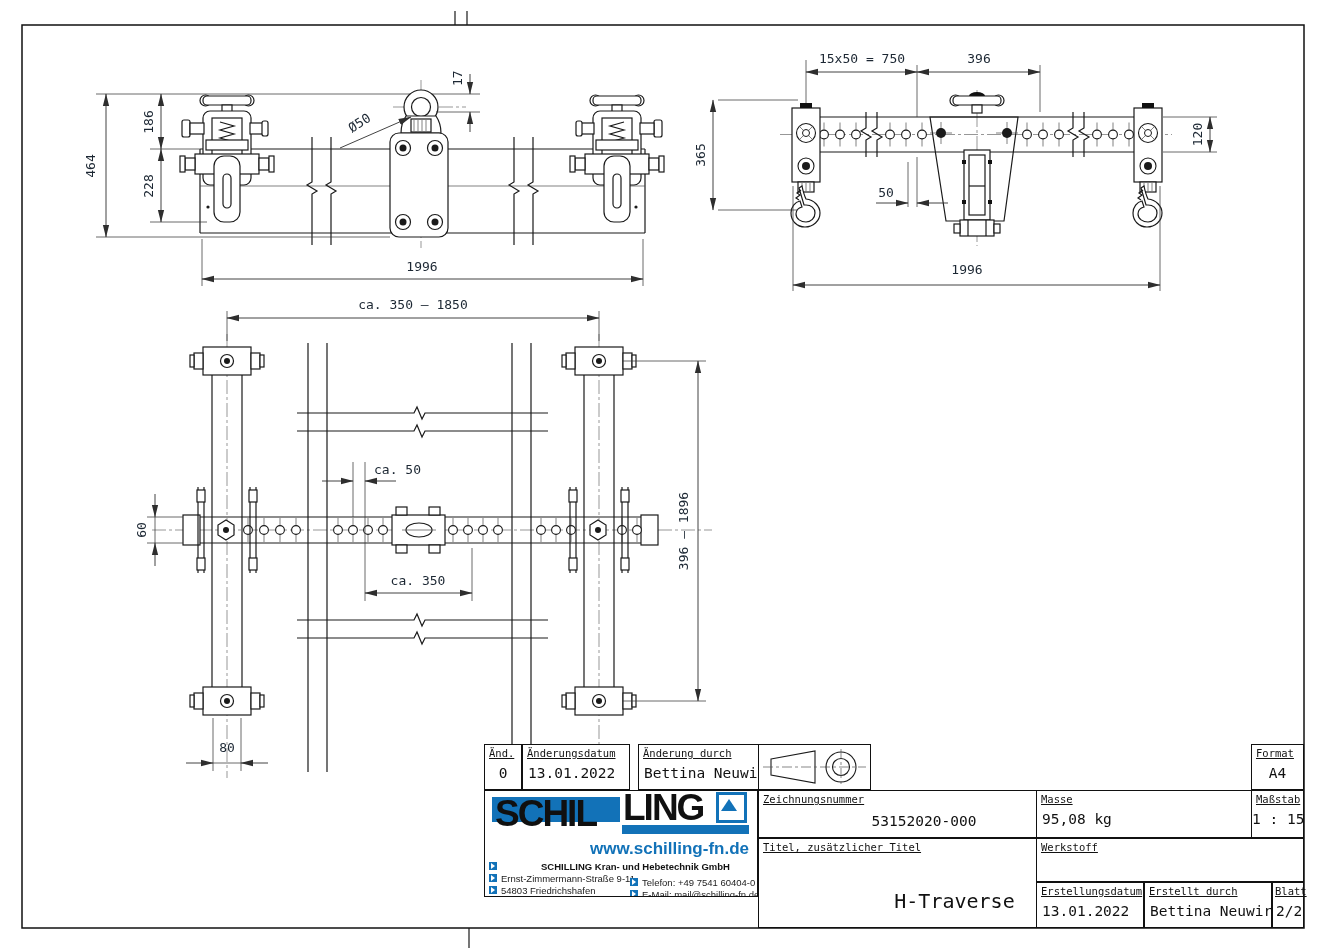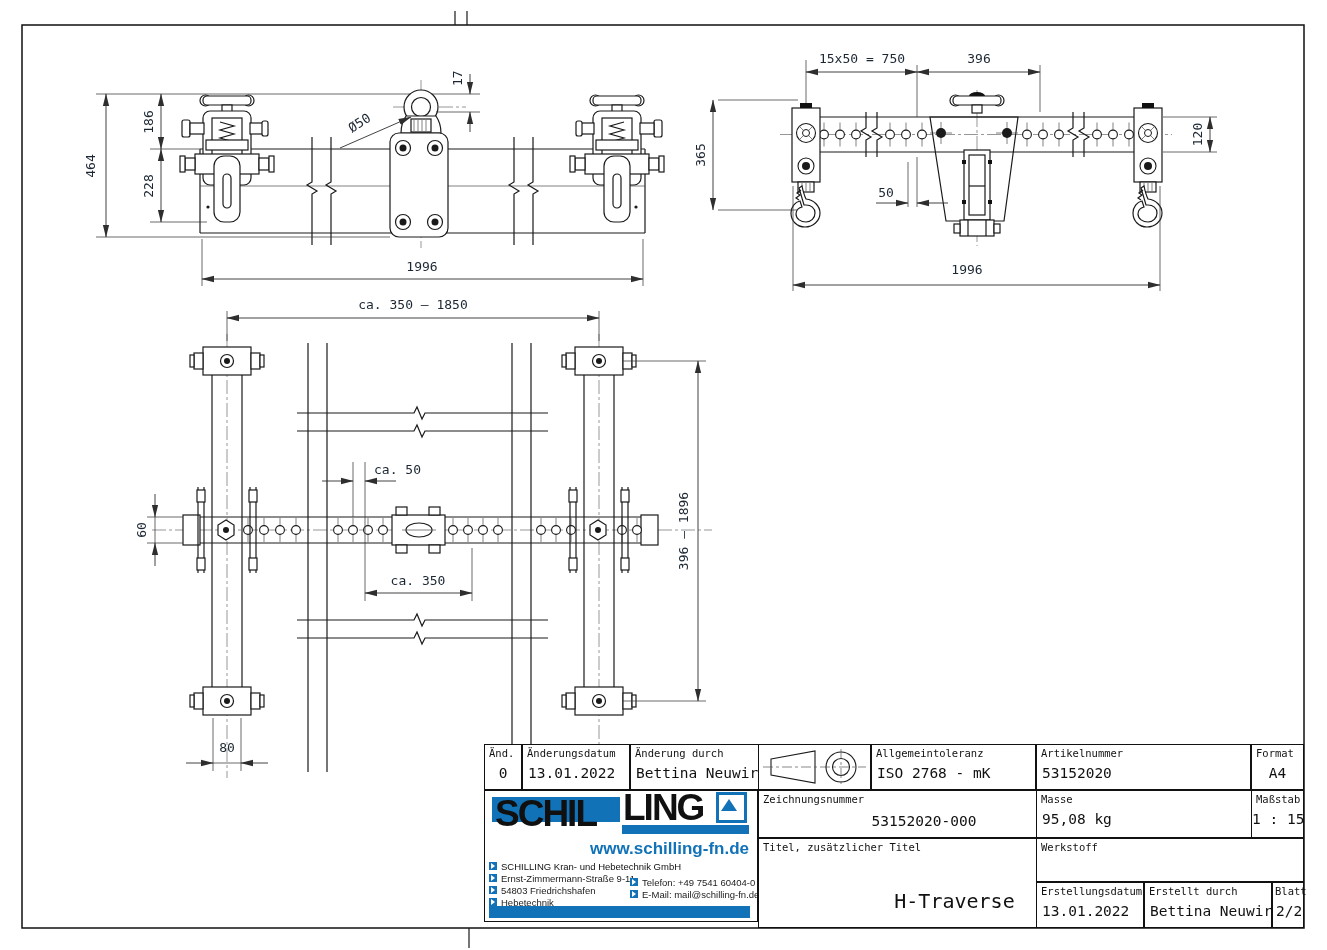--- a/index.html
+++ b/index.html
@@ -10,43 +10,43 @@
   .lnf{fill:#fff;stroke:#1a1a1a;stroke-width:1.2;}
   .thin{fill:none;stroke:#4a4a4a;stroke-width:0.7;}
   .cl{fill:none;stroke:#6a6a6a;stroke-width:0.7;stroke-dasharray:14 3 3 3;}
   .dim{fill:none;stroke:#2e2e2e;stroke-width:0.9;}
   .ext{fill:none;stroke:#3a3a3a;stroke-width:0.75;}
   .dimtxt{font:13px "DejaVu Sans Mono",monospace;fill:#1c2733;}
   
   .tb{position:absolute;left:484px;top:744px;width:820px;height:184px;}
   .cell{position:absolute;border:1px solid #111;box-sizing:border-box;background:#fff;}
   .lbl{position:absolute;left:4px;top:2px;font-size:10.5px;color:#111;white-space:nowrap;
-       font-family:"DejaVu Sans Mono",monospace;}
+       font-family:"DejaVu Sans Mono",monospace;text-decoration:underline;}
   .val{position:absolute;left:5px;top:20px;font-size:14.5px;color:#111;white-space:nowrap;
        font-family:"DejaVu Sans Mono",monospace;text-align:center;}
   .val.ctr{left:0;width:100%;text-align:center;}
   .val.big{font-size:20px;top:50px;margin-left:44px;}
   
-  .logo{position:absolute;left:0;top:46px;width:274px;height:132px;border:1px solid #111;
+  .logo{position:absolute;left:0;top:46px;width:274px;height:107px;border:1px solid #111;
         box-sizing:border-box;background:#fff;overflow:hidden;
         font-family:"Liberation Sans","DejaVu Sans",sans-serif;}
   .logo .bluerect{position:absolute;left:7px;top:6px;width:128px;height:25px;background:#1272b8;}
   .logo .t1{position:absolute;left:10px;top:2px;font-size:37px;font-weight:bold;color:#101010;
             letter-spacing:-2px;}
   .logo .t2{position:absolute;left:138px;top:-4px;font-size:37px;font-weight:bold;color:#101010;
             letter-spacing:-2px;}
   .logo .tribox{position:absolute;left:231px;top:1px;width:31px;height:31px;background:#1272b8;}
   .logo .tribox .inner{position:absolute;left:3px;top:3px;right:3px;bottom:3px;background:#fff;}
   .logo .tribox .tri{position:absolute;left:5px;top:7px;width:0;height:0;
         border-left:8px solid transparent;border-right:8px solid transparent;
         border-bottom:12px solid #1272b8;}
   .logo .bar{position:absolute;left:137px;top:34px;width:127px;height:9px;background:#1272b8;}
   .logo .www{position:absolute;right:8px;top:48px;font-size:17px;font-weight:bold;color:#1272b8;}
   .logo .row{position:absolute;font-size:9.5px;color:#222;white-space:nowrap;}
-  .logo .row.b{font-weight:normal;color:#111;}
+  .logo .row.b{font-weight:bold;color:#111;margin-left:40px;}
   .blt{position:absolute;width:8px;height:8px;background:#1272b8;display:inline-block;}
   .blt i{position:absolute;left:2px;top:1px;width:0;height:0;border-left:4px solid #fff;
          border-top:3px solid transparent;border-bottom:3px solid transparent;}
   .logo .botbar{position:absolute;left:4px;top:115px;width:261px;height:12px;background:#1272b8;}
 </style>
 </head>
 <body>
 
 <div class="page">
 
@@ -403,40 +403,32 @@
 <div class="tb">
 
   <div class="cell" style="left:0;top:0;width:38px;height:46px">
     <span class="lbl">Änd.</span>
     <span class="val ctr">0</span>
   </div>
   <div class="cell" style="left:38px;top:0;width:108px;height:46px">
     <span class="lbl">Änderungsdatum</span>
     <span class="val">13.01.2022</span>
   </div>
-  <div class="cell" style="left:146px;top:0;width:151px;height:46px">
+  <div class="cell" style="left:154px;top:0;width:151px;height:46px">
     <span class="lbl">Änderung durch</span>
     <span class="val">Bettina Neuwirth</span>
   </div>
   <div class="cell" style="left:274px;top:0;width:113px;height:46px">
     <svg width="111" height="44" viewBox="0 0 111 44">
       <path d="M12,14 L56,6 L56,38 L12,30 Z" fill="none" stroke="#1a1a1a" stroke-width="1.1"></path>
       <line x1="4" y1="22" x2="107" y2="22" stroke="#555" stroke-width="0.7" stroke-dasharray="10 3 3 3"></line>
       <circle cx="82" cy="22" r="15" fill="none" stroke="#1a1a1a" stroke-width="1.1"></circle>
       <circle cx="82" cy="22" r="8.5" fill="none" stroke="#1a1a1a" stroke-width="1.1"></circle>
       <line x1="82" y1="4" x2="82" y2="40" stroke="#555" stroke-width="0.7" stroke-dasharray="10 3 3 3"></line>
     </svg>
-  </div>
-  <div class="cell" style="left:387px;top:0;width:165px;height:46px">
-    <span class="lbl">Allgemeintoleranz</span>
-    <span class="val">ISO 2768 - mK</span>
-  </div>
-  <div class="cell" style="left:552px;top:0;width:215px;height:46px">
-    <span class="lbl">Artikelnummer</span>
-    <span class="val">53152020</span>
   </div>
   <div class="cell" style="left:767px;top:0;width:53px;height:46px">
     <span class="lbl">Format</span>
     <span class="val ctr">A4</span>
   </div>
 
   <div class="cell" style="left:274px;top:46px;width:332px;height:48px">
     <span class="lbl">Zeichnungsnummer</span>
     <span class="val ctr" style="top:22px">53152020-000</span>
   </div>

